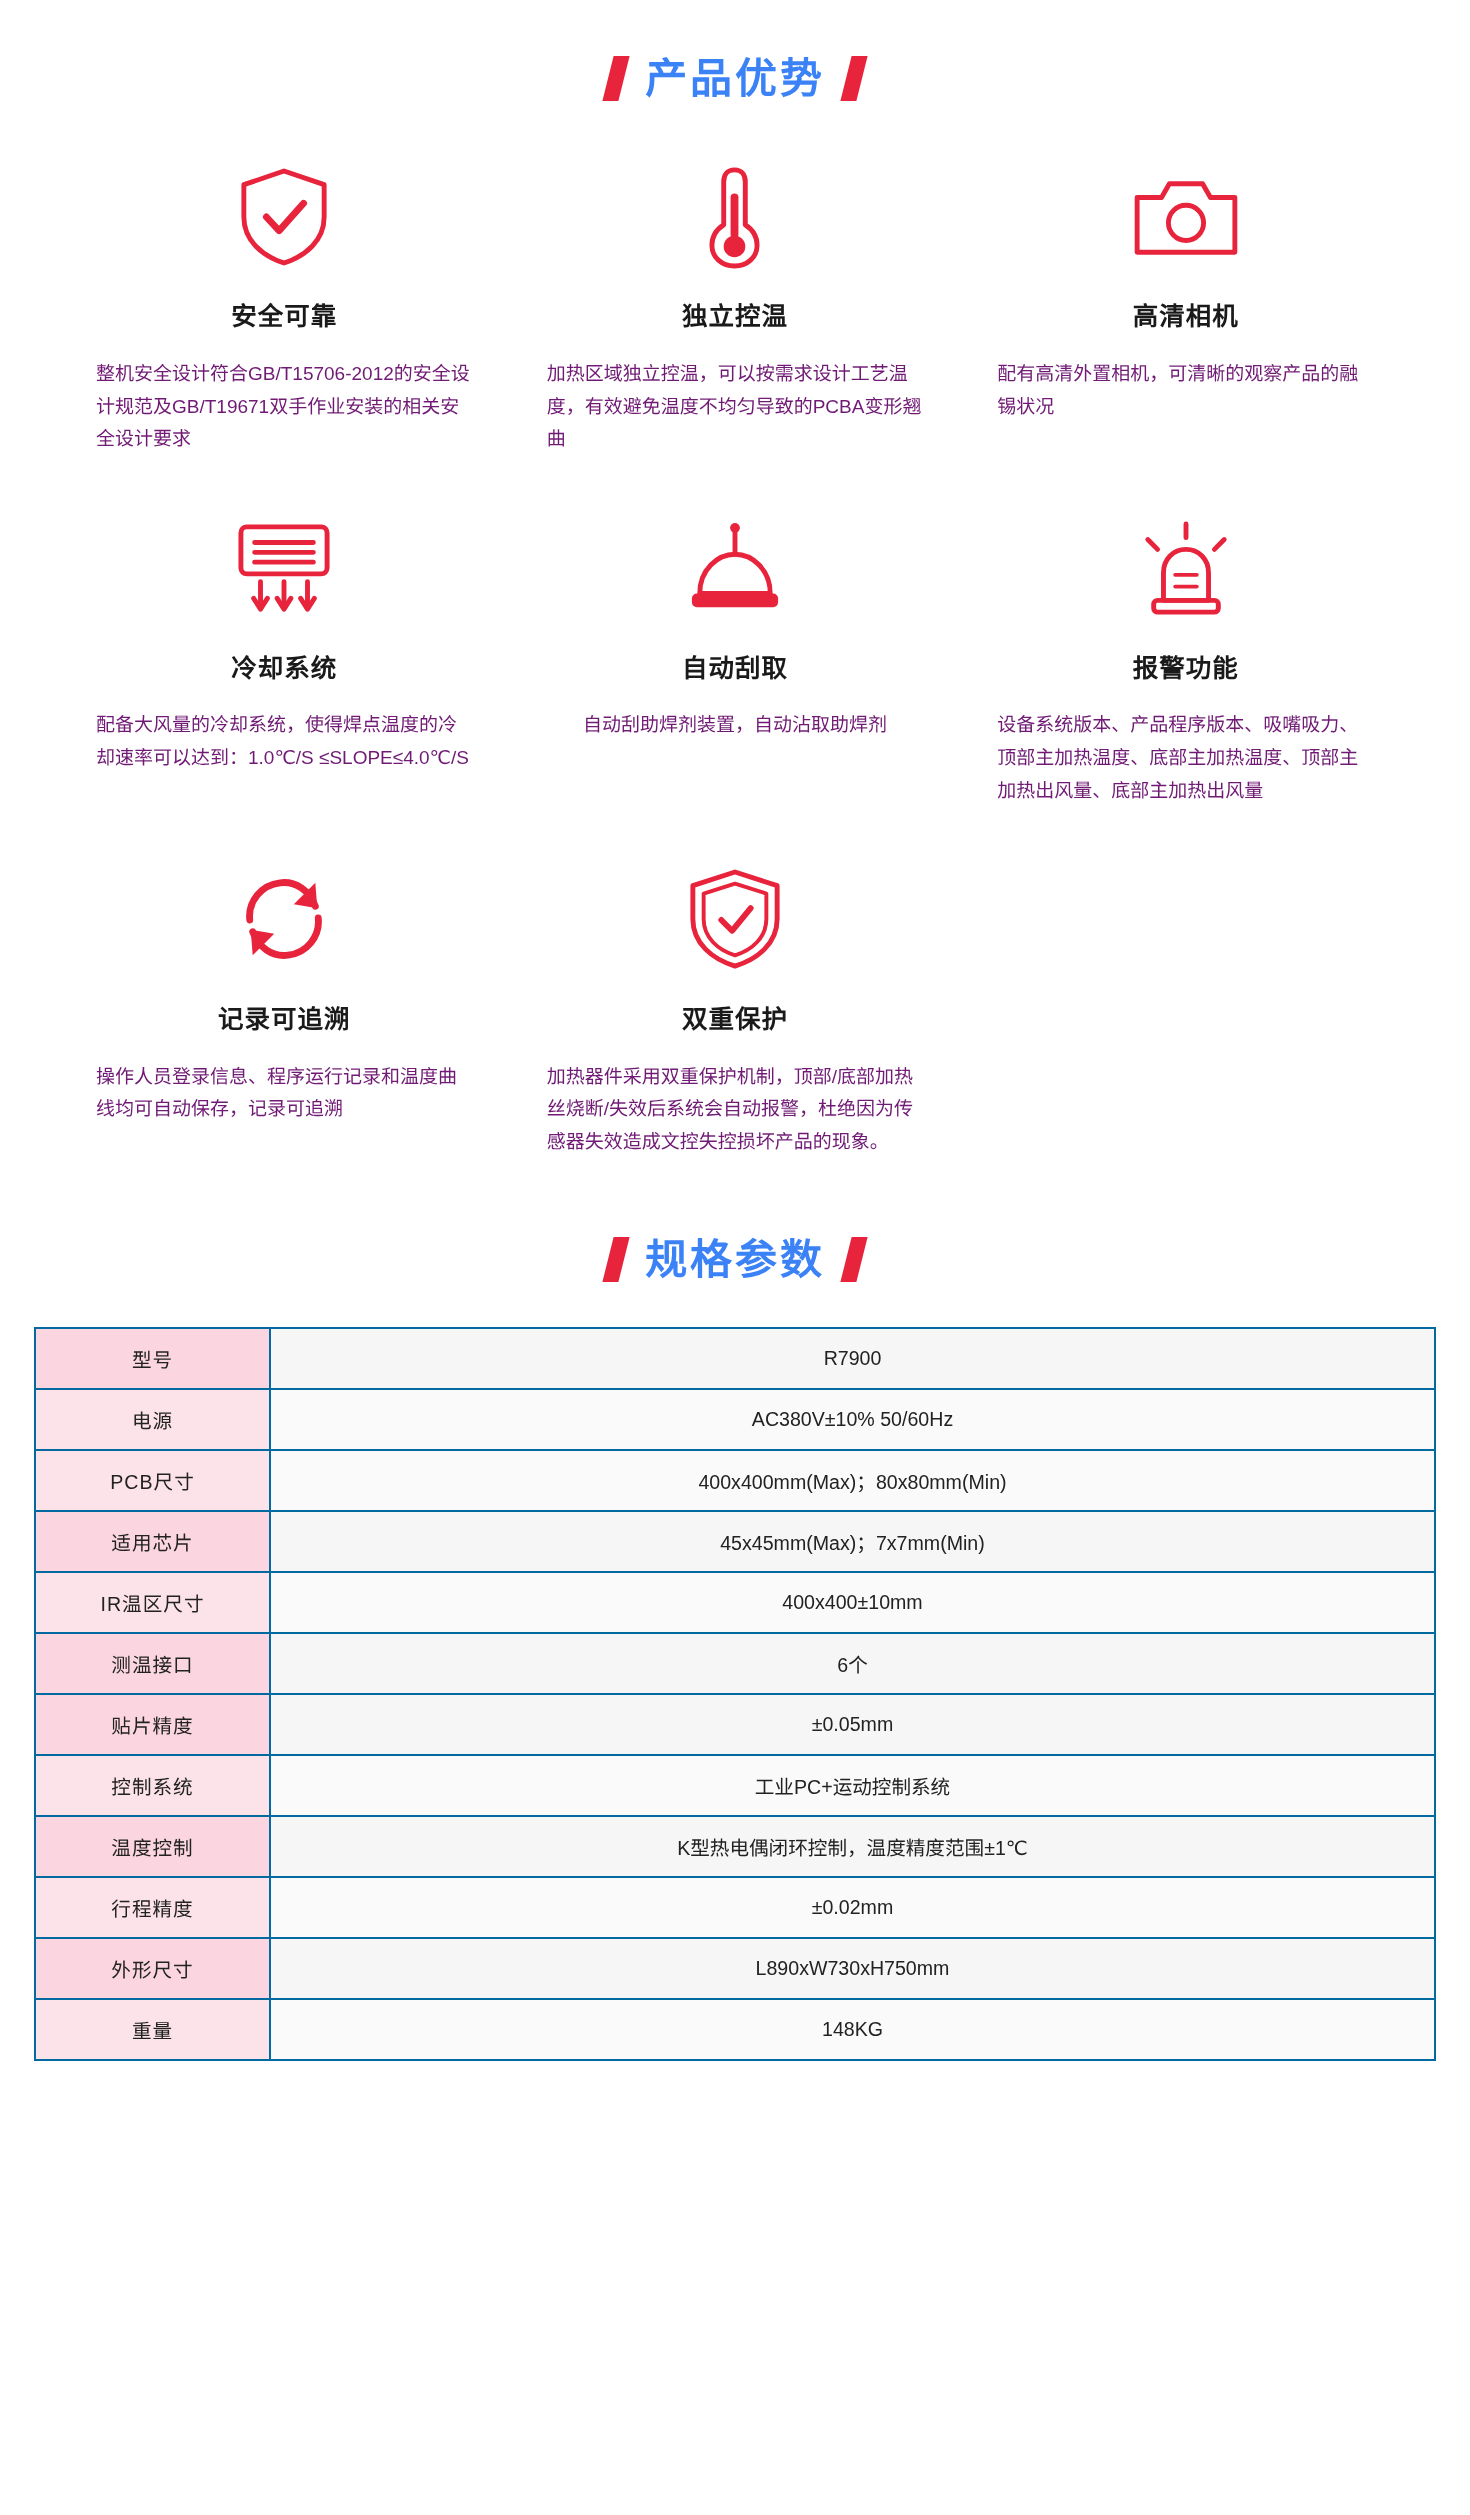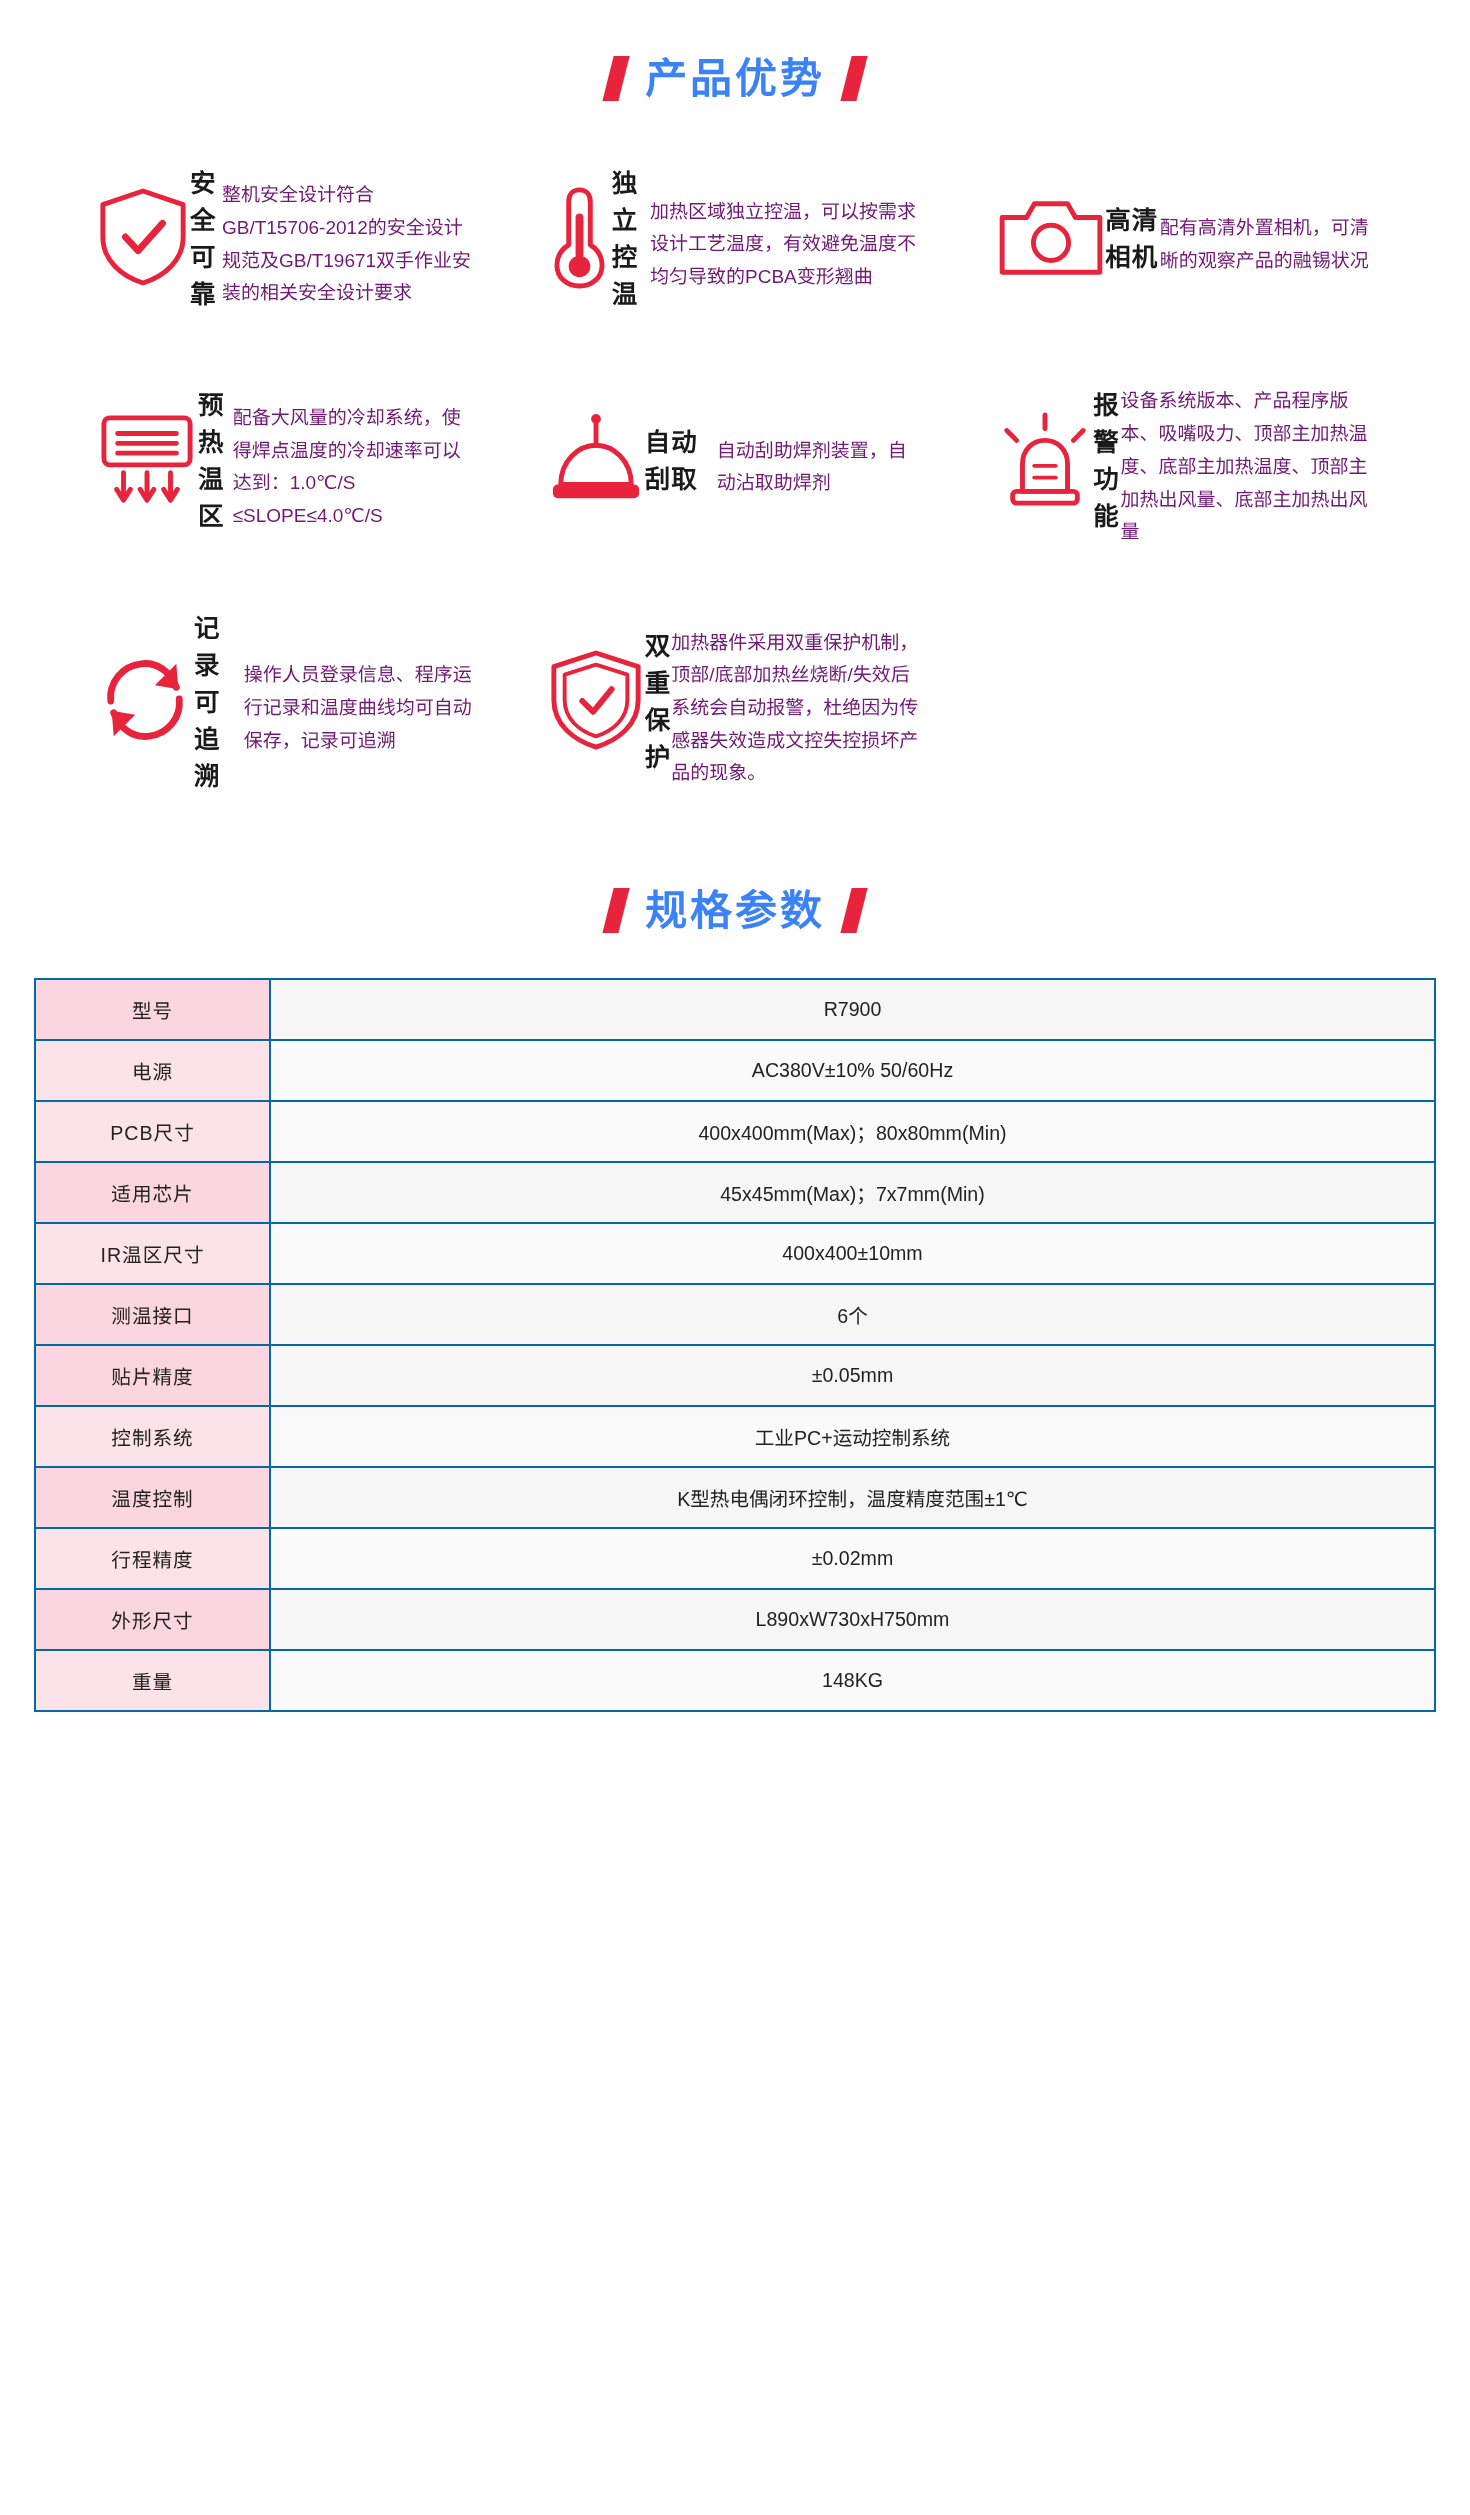--- a/index.html
+++ b/index.html
@@ -50,24 +50,25 @@
   .features {
     display: grid;
     grid-template-columns: repeat(3, 1fr);
     row-gap: 57px;
     column-gap: 0;
     padding: 27.4px 59px 9.8px 59px;
     box-sizing: border-box;
   }
   .feature {
     display: flex;
-    flex-direction: row;
+    flex-direction: column;
     align-items: center;
     padding: 0 37px;
     box-sizing: border-box;
+    gap: 8px;
   }
   .feature-icon {
     height: 110px;
     display: flex;
     align-items: center;
     justify-content: center;
     margin-bottom: 15.7px;
   }
   .feature-title {
     font-size: 25.5px;
@@ -170,21 +171,21 @@
 
     <div class="feature">
       <div class="feature-icon">
         <svg width="102" height="94" viewBox="0 0 104 96" fill="none" xmlns="http://www.w3.org/2000/svg">
           <rect x="8" y="6" width="88" height="48" rx="6" stroke="#e8243c" stroke-width="5" fill="none"></rect>
           <path d="M22 22 H82 M22 32 H82 M22 42 H82" stroke="#e8243c" stroke-width="5" stroke-linecap="round"></path>
           <path d="M28 62 V86 M52 62 V86 M76 62 V86" stroke="#e8243c" stroke-width="5" stroke-linecap="round"></path>
           <path d="M21 79 L28 90 L35 79 M45 79 L52 90 L59 79 M69 79 L76 90 L83 79" stroke="#e8243c" stroke-width="5" fill="none" stroke-linecap="round" stroke-linejoin="round"></path>
         </svg>
       </div>
-      <div class="feature-title">预热温区</div>
+      <div class="feature-title">冷却系统</div>
       <div class="feature-desc">配备大风量的冷却系统，使得焊点温度的冷却速率可以达到：1.0℃/S ≤SLOPE≤4.0℃/S</div>
     </div>
 
     <div class="feature">
       <div class="feature-icon">
         <svg width="98" height="94" viewBox="0 0 100 96" fill="none" xmlns="http://www.w3.org/2000/svg">
           <path d="M14 74 C14 50 32 34 50 34 C68 34 86 50 86 74 Z" stroke="#e8243c" stroke-width="5" fill="none" stroke-linejoin="round"></path>
           <rect x="6" y="74" width="88" height="14" rx="5" fill="#e8243c"></rect>
           <path d="M50 34 V8" stroke="#e8243c" stroke-width="5" stroke-linecap="round"></path>
           <circle cx="50" cy="7" r="5" fill="#e8243c"></circle>

